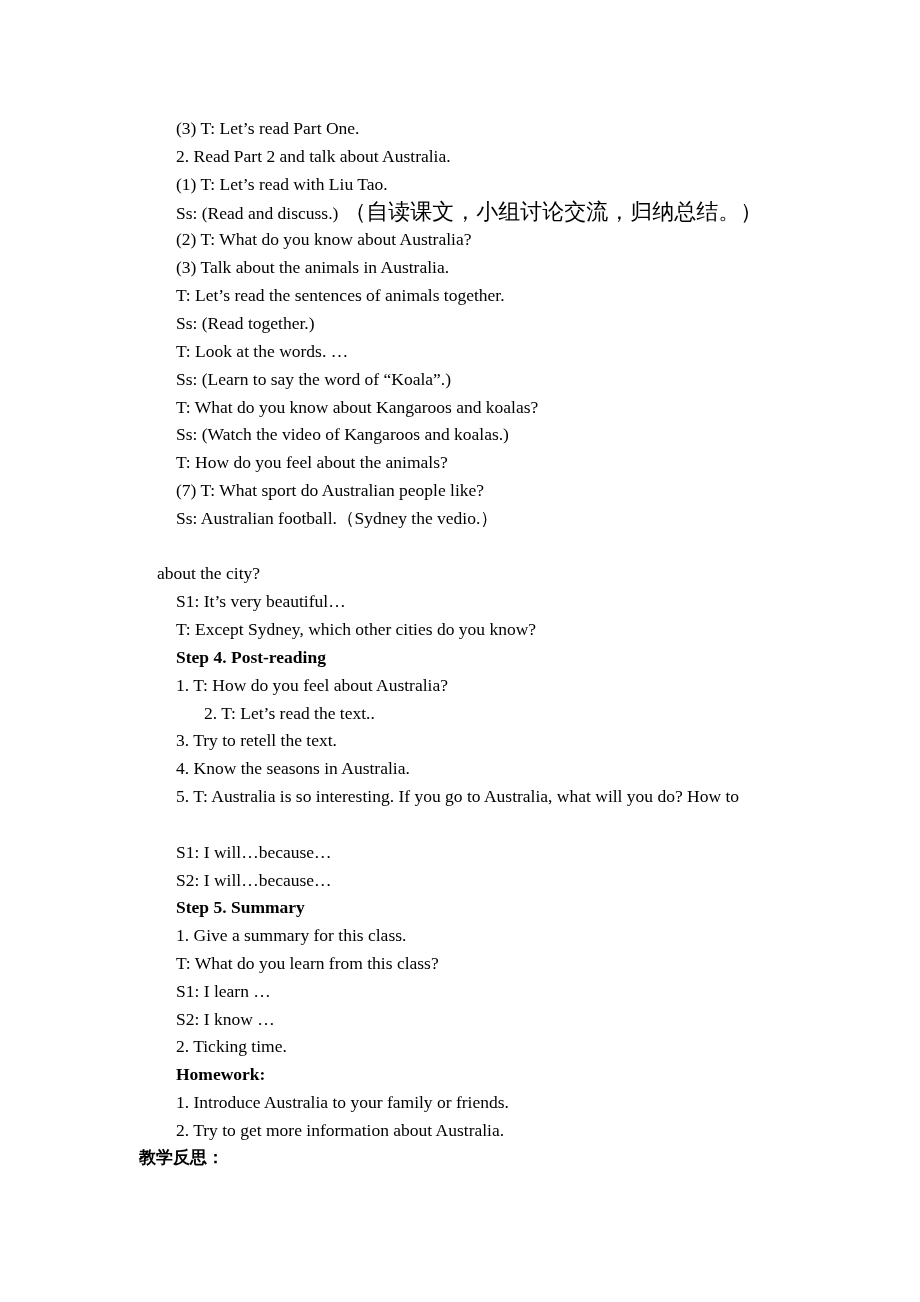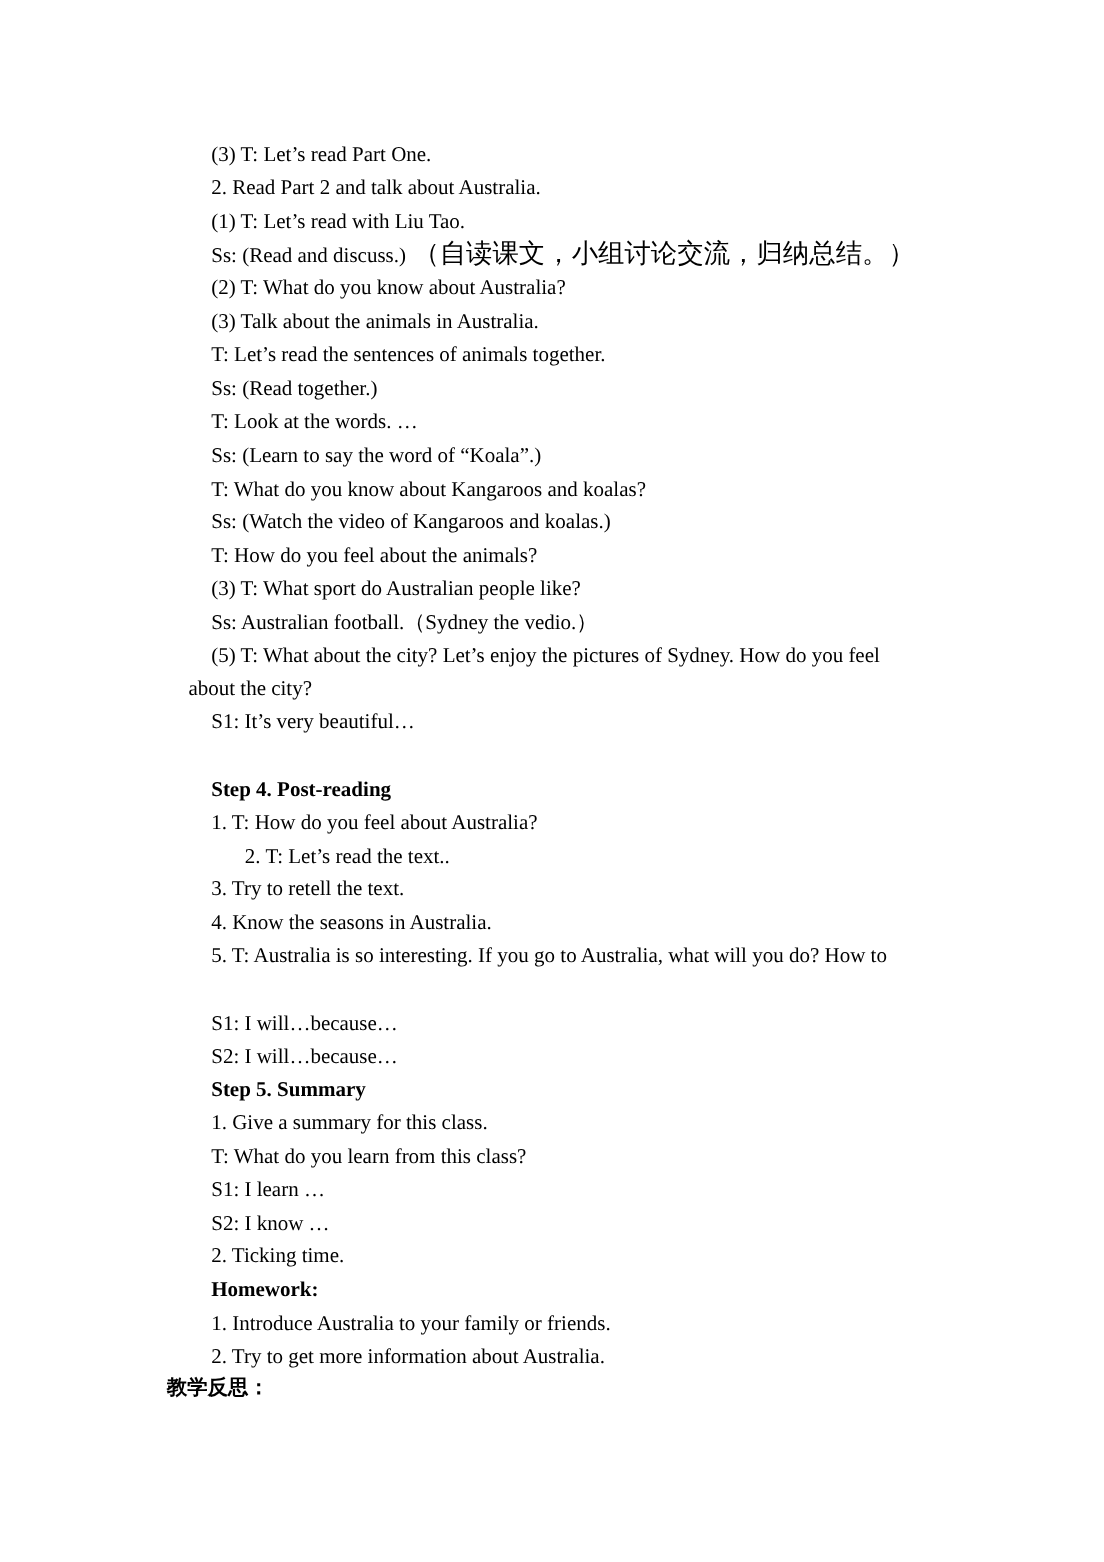--- a/index.html
+++ b/index.html
@@ -23,25 +23,25 @@
     <div class="line ind" style="top: 202px;"><span>Ss: (Read and discuss.)</span><span class="cjk" style="margin-left: 6px;">（自读课文，小组讨论交流，归纳总结。）</span></div>
     <div class="line ind" style="top: 229px;"><span>(2) T: What do you know about Australia?</span></div>
     <div class="line ind" style="top: 257px;"><span>(3) Talk about the animals in Australia.</span></div>
     <div class="line ind" style="top: 285px; text-align: right;"><span>T: Let’s read the sentences of animals together.</span></div>
     <div class="line ind" style="top: 313px;"><span>Ss: (Read together.)</span></div>
     <div class="line ind" style="top: 341px;"><span>T: Look at the words. …</span></div>
     <div class="line ind" style="top: 369px;"><span>Ss: (Learn to say the word of “Koala”.)</span></div>
     <div class="line ind" style="top: 397px;"><span>T: What do you know about Kangaroos and koalas?</span></div>
     <div class="line ind" style="top: 424px;"><span>Ss: (Watch the video of Kangaroos and koalas.)</span></div>
     <div class="line ind" style="top: 452px;"><span>T: How do you feel about the animals?</span></div>
-    <div class="line ind" style="top: 480px;"><span>(3) T: What sport do Australian people like?</span></div>
+    <div class="line ind" style="top: 480px;"><span>(7) T: What sport do Australian people like?</span></div>
     <div class="line ind" style="top: 508px;"><span>Ss: Australian football.（Sydney the vedio.）</span></div>
-    <div class="line ind" style="top: 536px;"><span>(5) T: What about the city? Let’s enjoy the pictures of Sydney. How do you feel</span></div>
     <div class="line cont" style="top: 563px;"><span>about the city?</span></div>
     <div class="line ind" style="top: 591px;"><span>S1: It’s very beautiful…</span></div>
+    <div class="line ind" style="top: 619px;"><span>T: Except Sydney, which other cities do you know?</span></div>
     <div class="line ind bold" style="top: 647px;"><span>Step 4. Post-reading</span></div>
     <div class="line ind" style="top: 675px;"><span>1. T: How do you feel about Australia?</span></div>
     <div class="line ind" style="top: 703px; margin-left: 28px;"><span>2. T: Let’s read the text..</span></div>
     <div class="line ind" style="top: 730px;"><span>3. Try to retell the text.</span></div>
     <div class="line ind" style="top: 758px;"><span>4. Know the seasons in Australia.</span></div>
     <div class="line ind" style="top: 786px;"><span>5. T: Australia is so interesting. If you go to Australia, what will you do? How to</span></div>
     <div class="line ind" style="top: 842px;"><span>S1: I will…because…</span></div>
     <div class="line ind" style="top: 870px;"><span>S2: I will…because…</span></div>
     <div class="line ind bold" style="top: 897px;"><span>Step 5. Summary</span></div>
     <div class="line ind" style="top: 925px;"><span>1. Give a summary for this class.</span></div>

